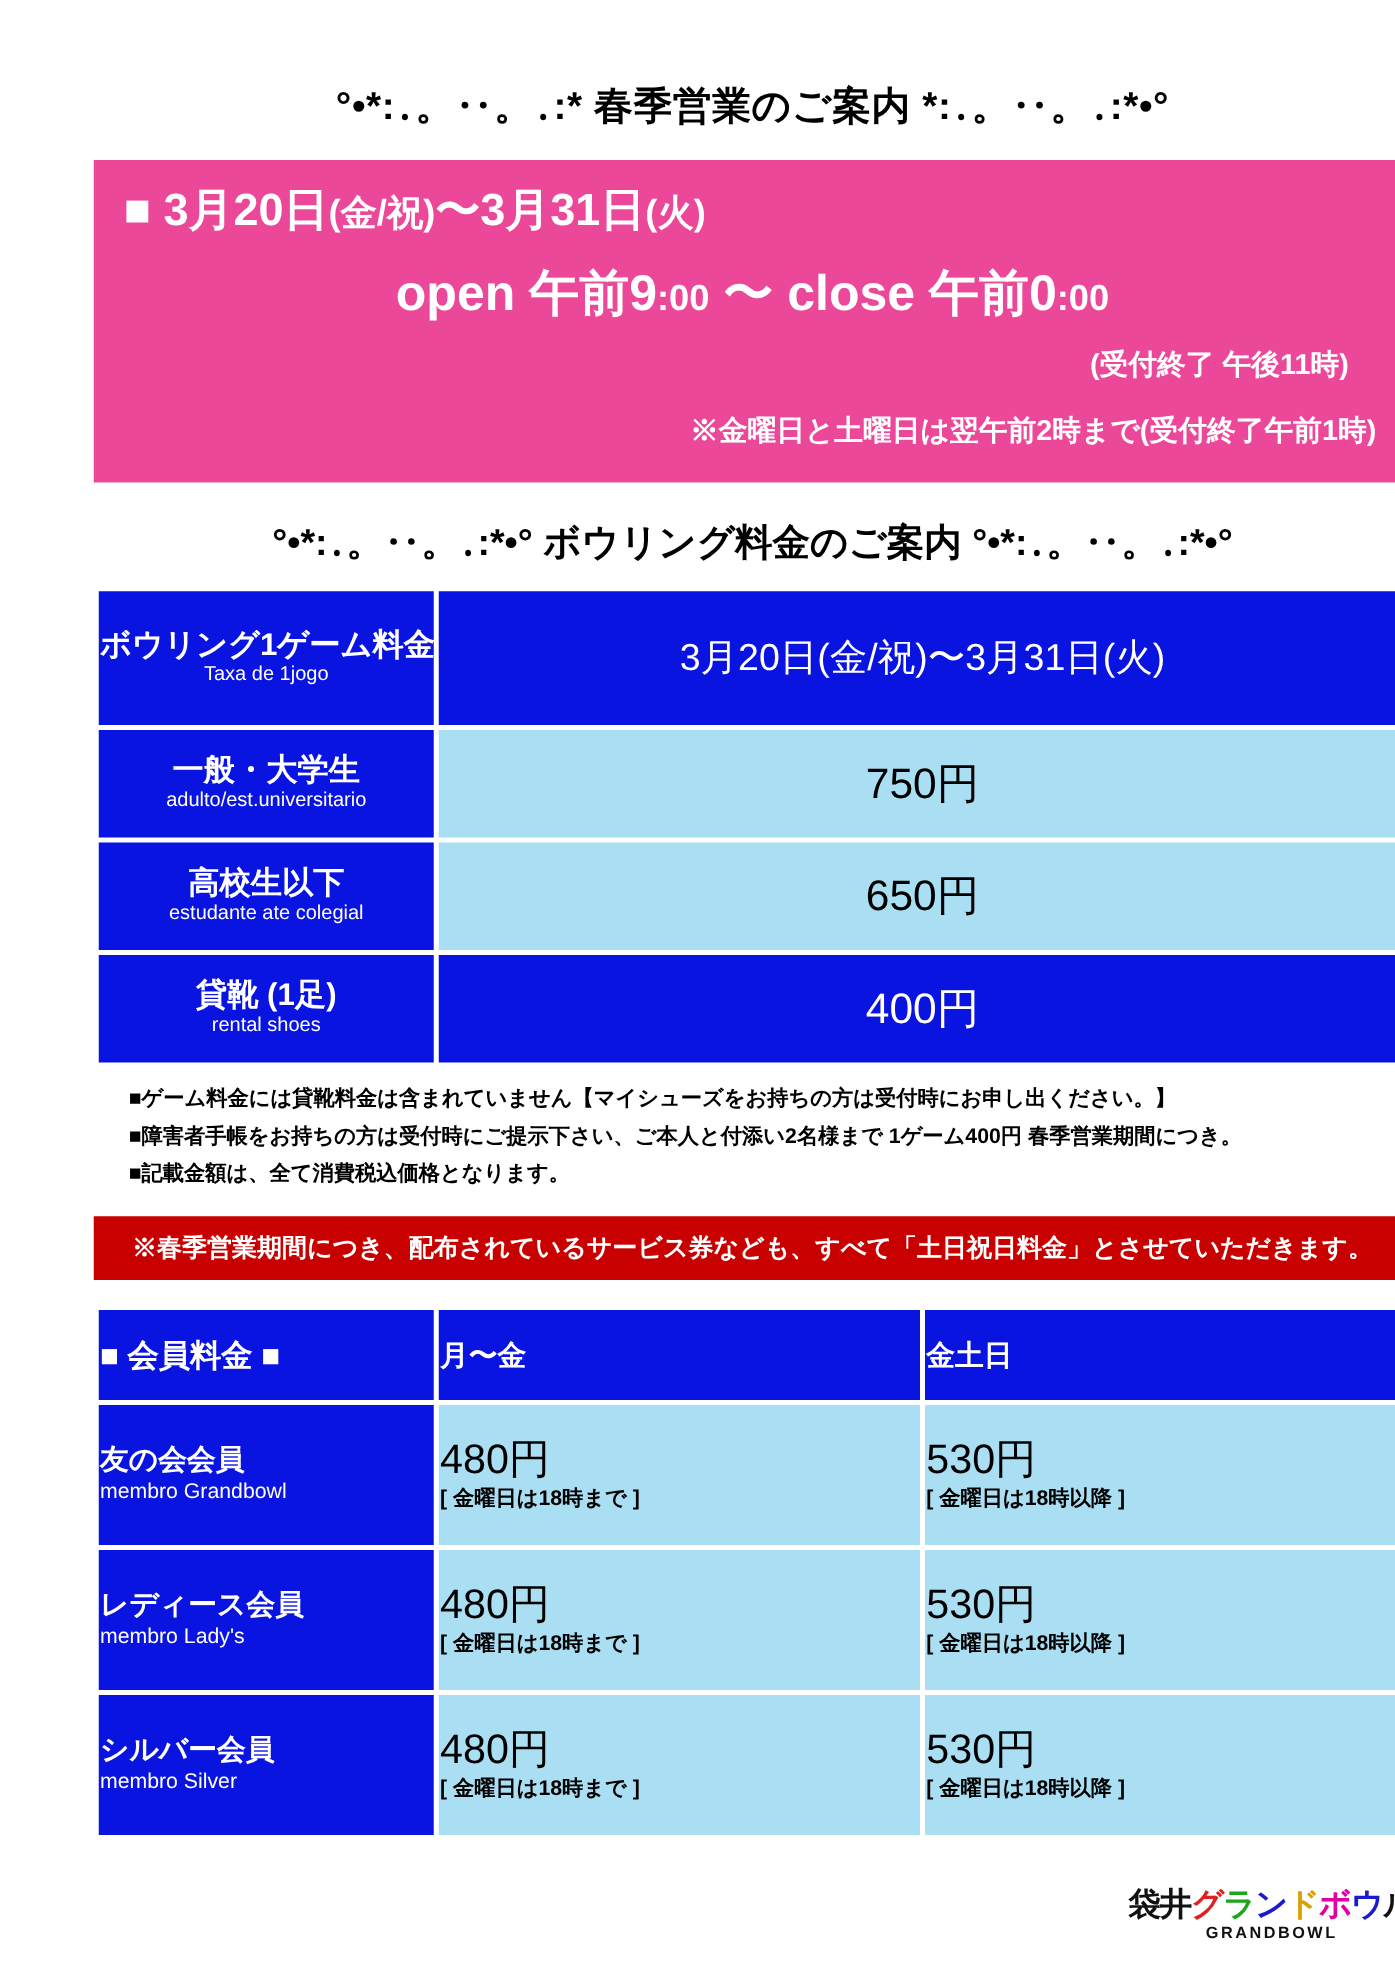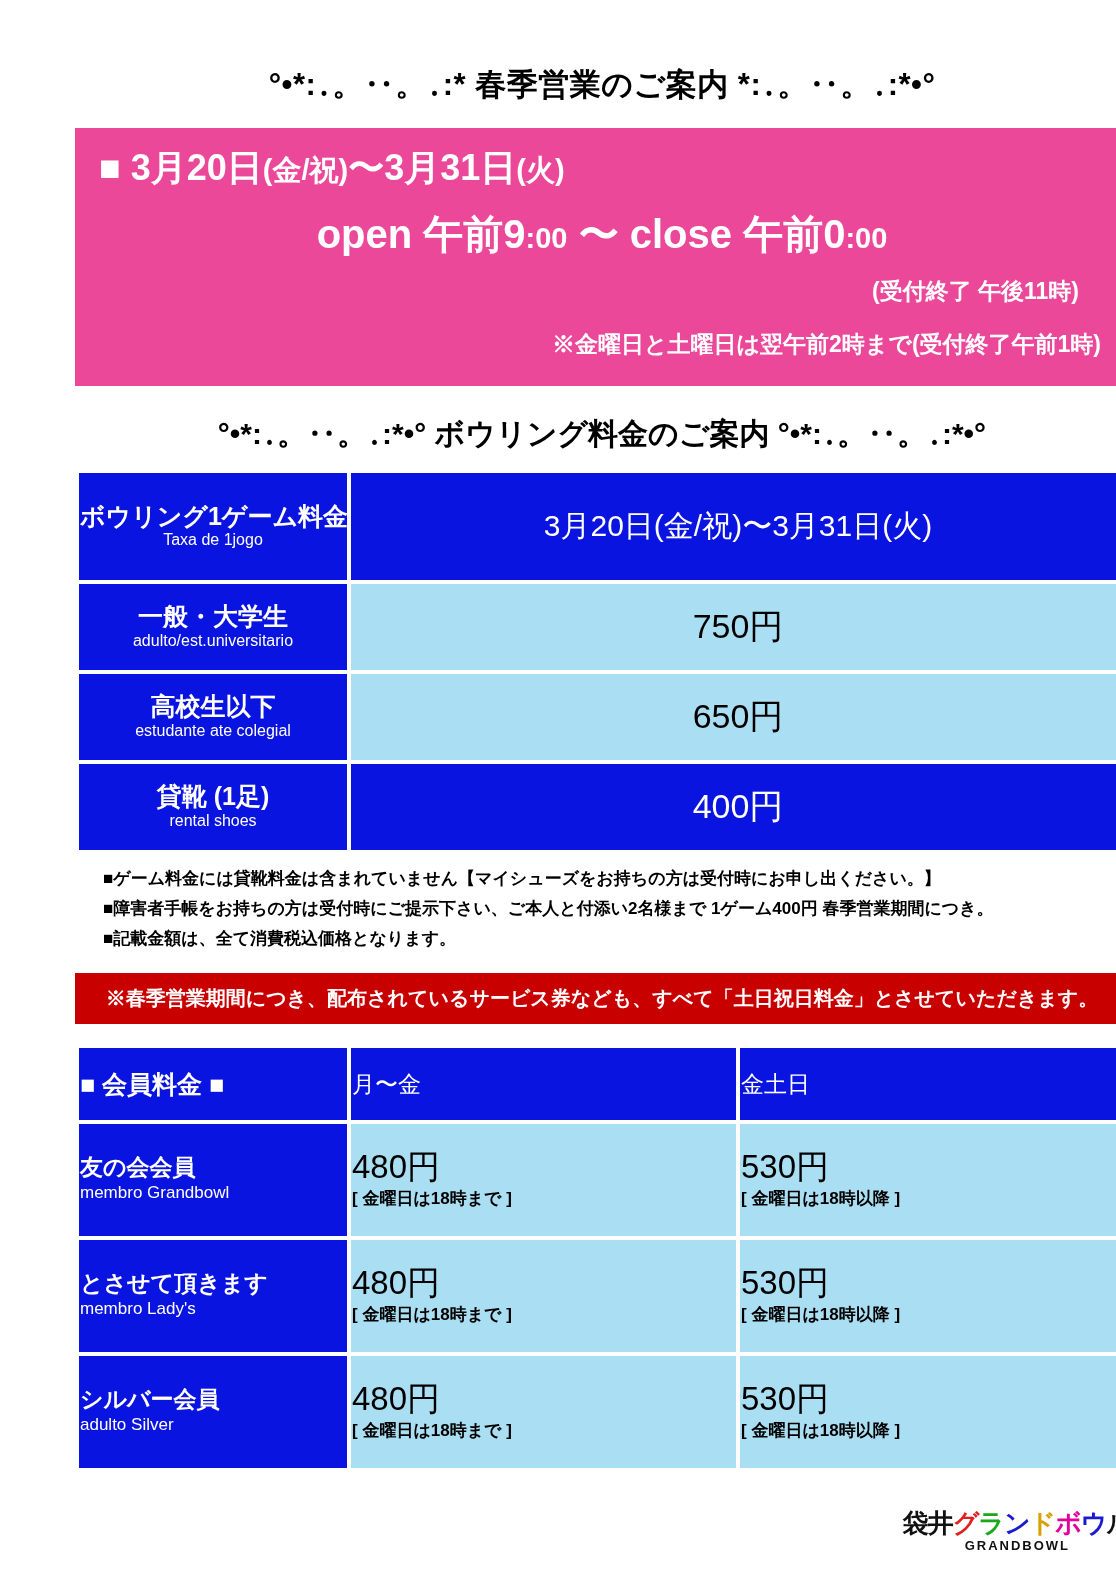--- a/index.html
+++ b/index.html
@@ -168,21 +168,21 @@
     vertical-align: middle;
   }
   .mcol-label { width: 266px; }
   .m-hdr {
     font-size: 25px;
     font-weight: bold;
     white-space: nowrap;
   }
   .m-hdr-day {
     font-size: 23px;
-    font-weight: normal;
+    font-weight: bold;
     white-space: nowrap;
   }
   .m-row { height: 112px; }
   .m-hdr-row { height: 72px; }
   .m-name-jp {
     font-size: 23px;
     font-weight: bold;
     line-height: 1.1;
     white-space: nowrap;
   }
@@ -331,37 +331,37 @@
         <div class="m-note">[ 金曜日は18時まで ]</div>
       </td>
       <td class="cell-lblue">
         <div class="m-price">530円</div>
         <div class="m-note">[ 金曜日は18時以降 ]</div>
       </td>
     </tr>
 
     <tr class="m-row">
       <td class="cell-blue mcol-label">
-        <div class="m-name-jp">とさせて頂きます</div>
+        <div class="m-name-jp">レディース会員</div>
         <div class="m-name-pt">membro Lady's</div>
       </td>
       <td class="cell-lblue">
         <div class="m-price">480円</div>
         <div class="m-note">[ 金曜日は18時まで ]</div>
       </td>
       <td class="cell-lblue">
         <div class="m-price">530円</div>
         <div class="m-note">[ 金曜日は18時以降 ]</div>
       </td>
     </tr>
 
     <tr class="m-row">
       <td class="cell-blue mcol-label">
         <div class="m-name-jp">シルバー会員</div>
-        <div class="m-name-pt">adulto Silver</div>
+        <div class="m-name-pt">membro Silver</div>
       </td>
       <td class="cell-lblue">
         <div class="m-price">480円</div>
         <div class="m-note">[ 金曜日は18時まで ]</div>
       </td>
       <td class="cell-lblue">
         <div class="m-price">530円</div>
         <div class="m-note">[ 金曜日は18時以降 ]</div>
       </td>
     </tr>

